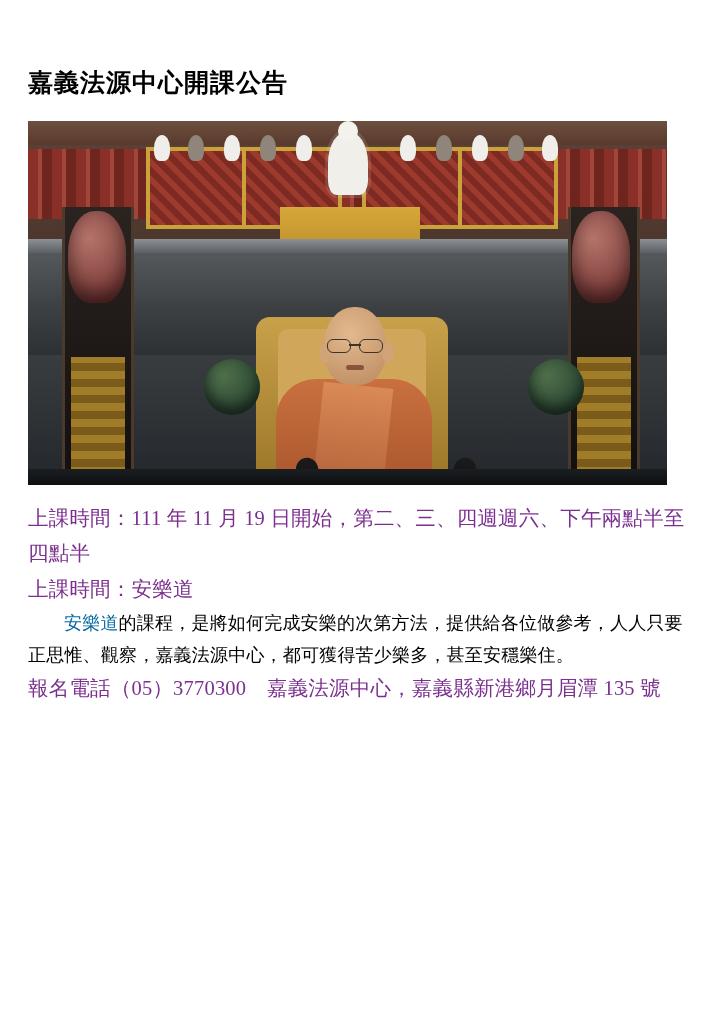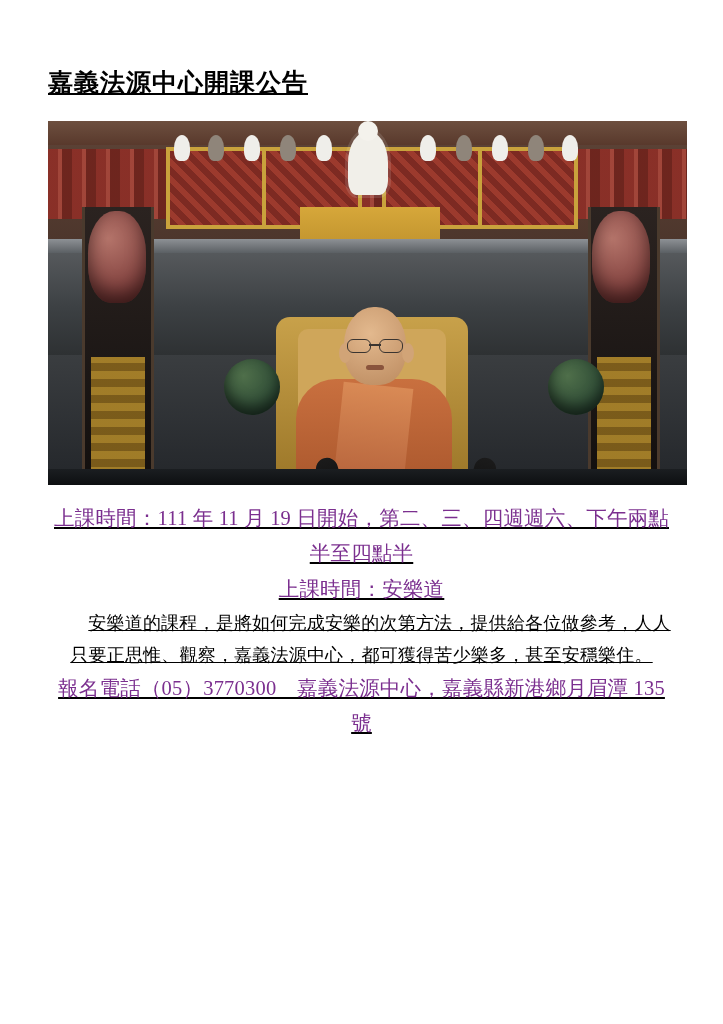--- a/index.html
+++ b/index.html
@@ -12,22 +12,21 @@
     height: 1024px;
     font-family: "Liberation Serif", "DejaVu Serif", serif;
     overflow: hidden;
   }
   .page {
     position: relative;
     width: 723px;
     height: 912px;
     background: #ffffff;
     box-sizing: border-box;
-    padding: 0 48px;
-    text-decoration: underline;
+    padding: 0 28px;
   }
   .doc-title {
     margin: 0;
     padding-top: 66px;
     font-size: 25px;
     font-weight: bold;
     letter-spacing: 1px;
     color: #000000;
     font-family: "Liberation Serif", "DejaVu Serif", serif;
   }
@@ -244,30 +243,29 @@
     background: linear-gradient(#1b1e21, #0d0f11);
   }
 
   
   .body-text {
     margin-top: 16px;
     color: #7b2f8f;
     font-size: 20.5px;
     line-height: 1.72;
     letter-spacing: .2px;
-    text-align: center;
   }
   .body-text p { margin: 0; }
   .para-black {
     color: #000000;
     font-size: 18px;
     line-height: 1.78;
     text-indent: 2em;
   }
-  .hl { color: #000000; }
+  .hl { color: #0369a1; }
 </style>
 </head>
 <body>
 
 <div class="page">
 
   <h1 class="doc-title">嘉義法源中心開課公告</h1>
 
   <div class="photo-wrap">
     <div class="photo">

